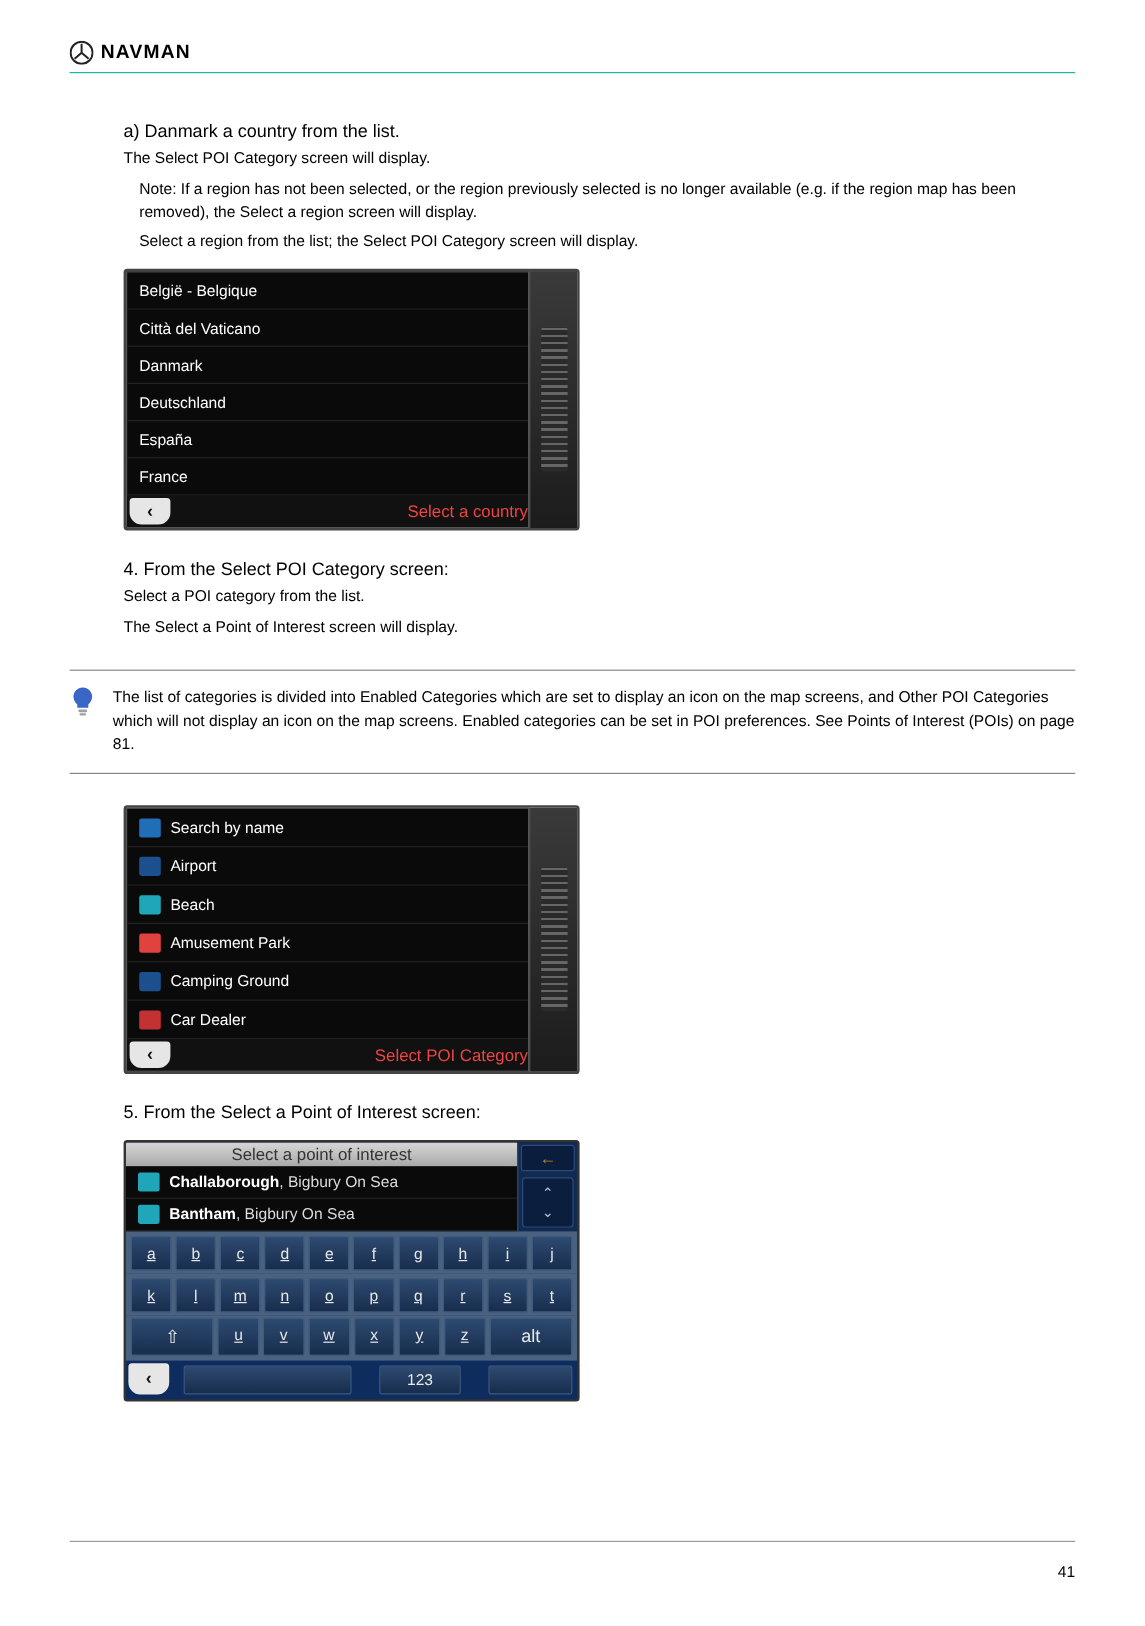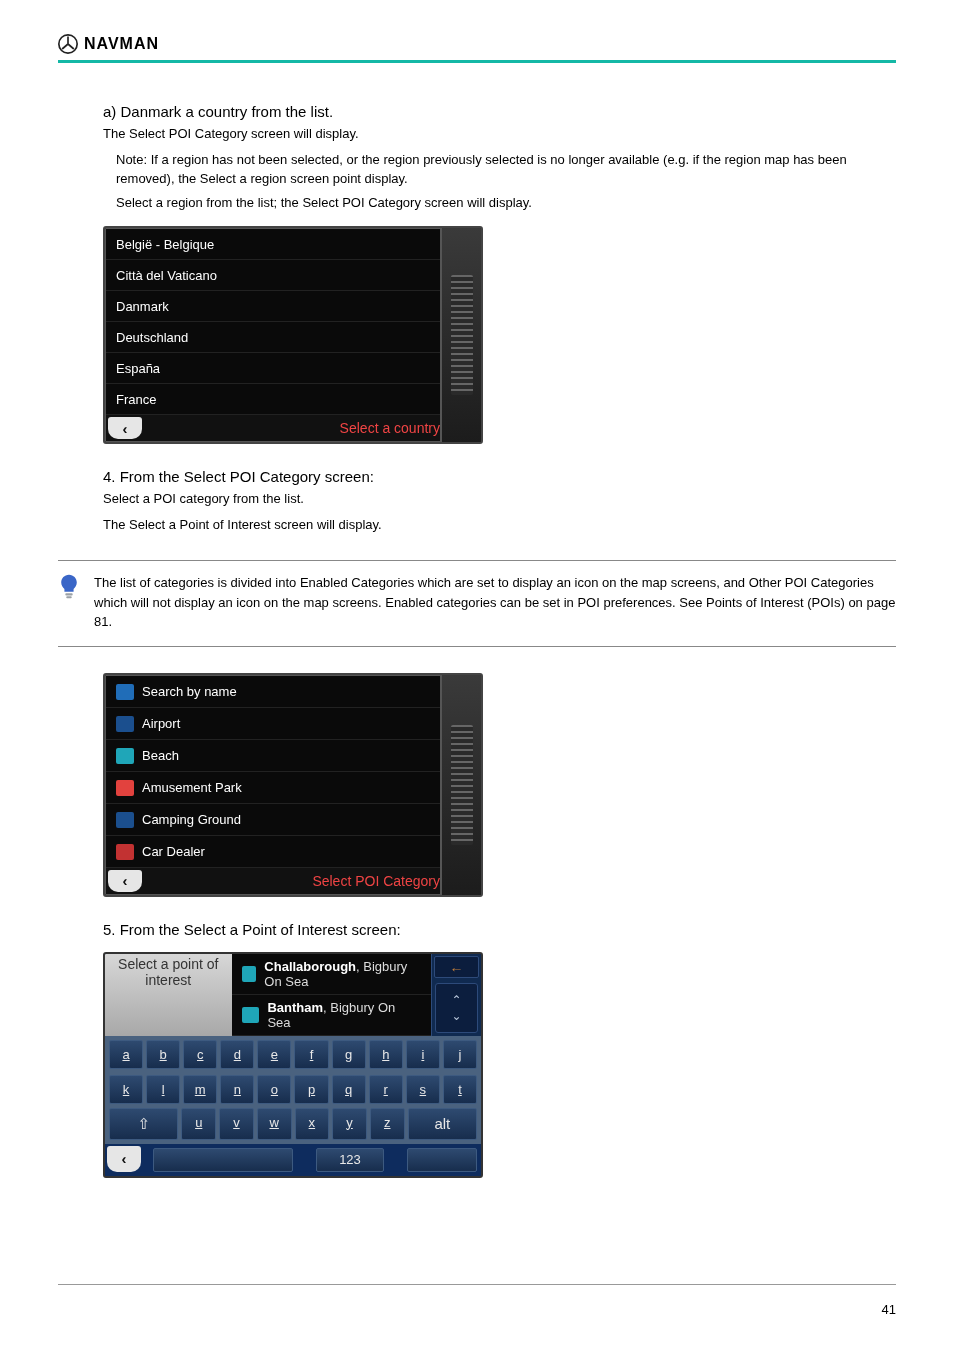--- a/index.html
+++ b/index.html
@@ -11,21 +11,21 @@
   }
   .page {
     width: 954px;
     height: 1355px;
     position: relative;
     padding: 34px 58px 40px 58px;
   }
   .header {
     display: flex;
     align-items: center;
-    border-bottom: 3px solid #14b8a6;
+    border-bottom: 1px solid #14b8a6;
     padding-bottom: 6px;
     margin-bottom: 40px;
   }
   .logo-wrap {
     display: flex;
     align-items: center;
     gap: 6px;
     font-family: Arial, sans-serif;
   }
   .logo-icon {
@@ -179,21 +179,21 @@
     overflow: hidden;
   }
   .kbd-top {
     display: flex;
     align-items: stretch;
     background: #0b1d3d;
   }
   .kbd-title-strip {
     flex: 1;
     display: flex;
-    flex-direction: row;
+    flex-direction: column;
   }
   .kbd-title-bar {
     background: linear-gradient(#d7d7d7,#a8a8a8);
     color: #333;
     font-size: 14px;
     text-align: center;
     padding: 2px 0;
   }
   .kbd-results {
     background: #0a0a0a;
@@ -337,21 +337,21 @@
       </svg>
       <span class="logo-text">NAVMAN</span>
     </div>
   </div>
 
   <div class="indent">
     <div class="step-heading">a)    Danmark a country from the list.</div>
     <div class="step-text">The Select POI Category screen will display.</div>
   </div>
   <div class="note">
-    <div class="para">Note: If a region has not been selected, or the region previously selected is no longer available (e.g. if the region map has been removed), the Select a region screen point display.</div>
+    <div class="para">Note: If a region has not been selected, or the region previously selected is no longer available (e.g. if the region map has been removed), the Select a region screen will display.</div>
     <div class="para">Select a region from the list; the Select POI Category screen will display.</div>
   </div>
 
   <div class="screenshot-shell">
     <div class="device">
       <div class="device-col">
         <div class="device-row">België - Belgique</div>
         <div class="device-row">Città del Vaticano</div>
         <div class="device-row">Danmark</div>
         <div class="device-row">Deutschland</div>

